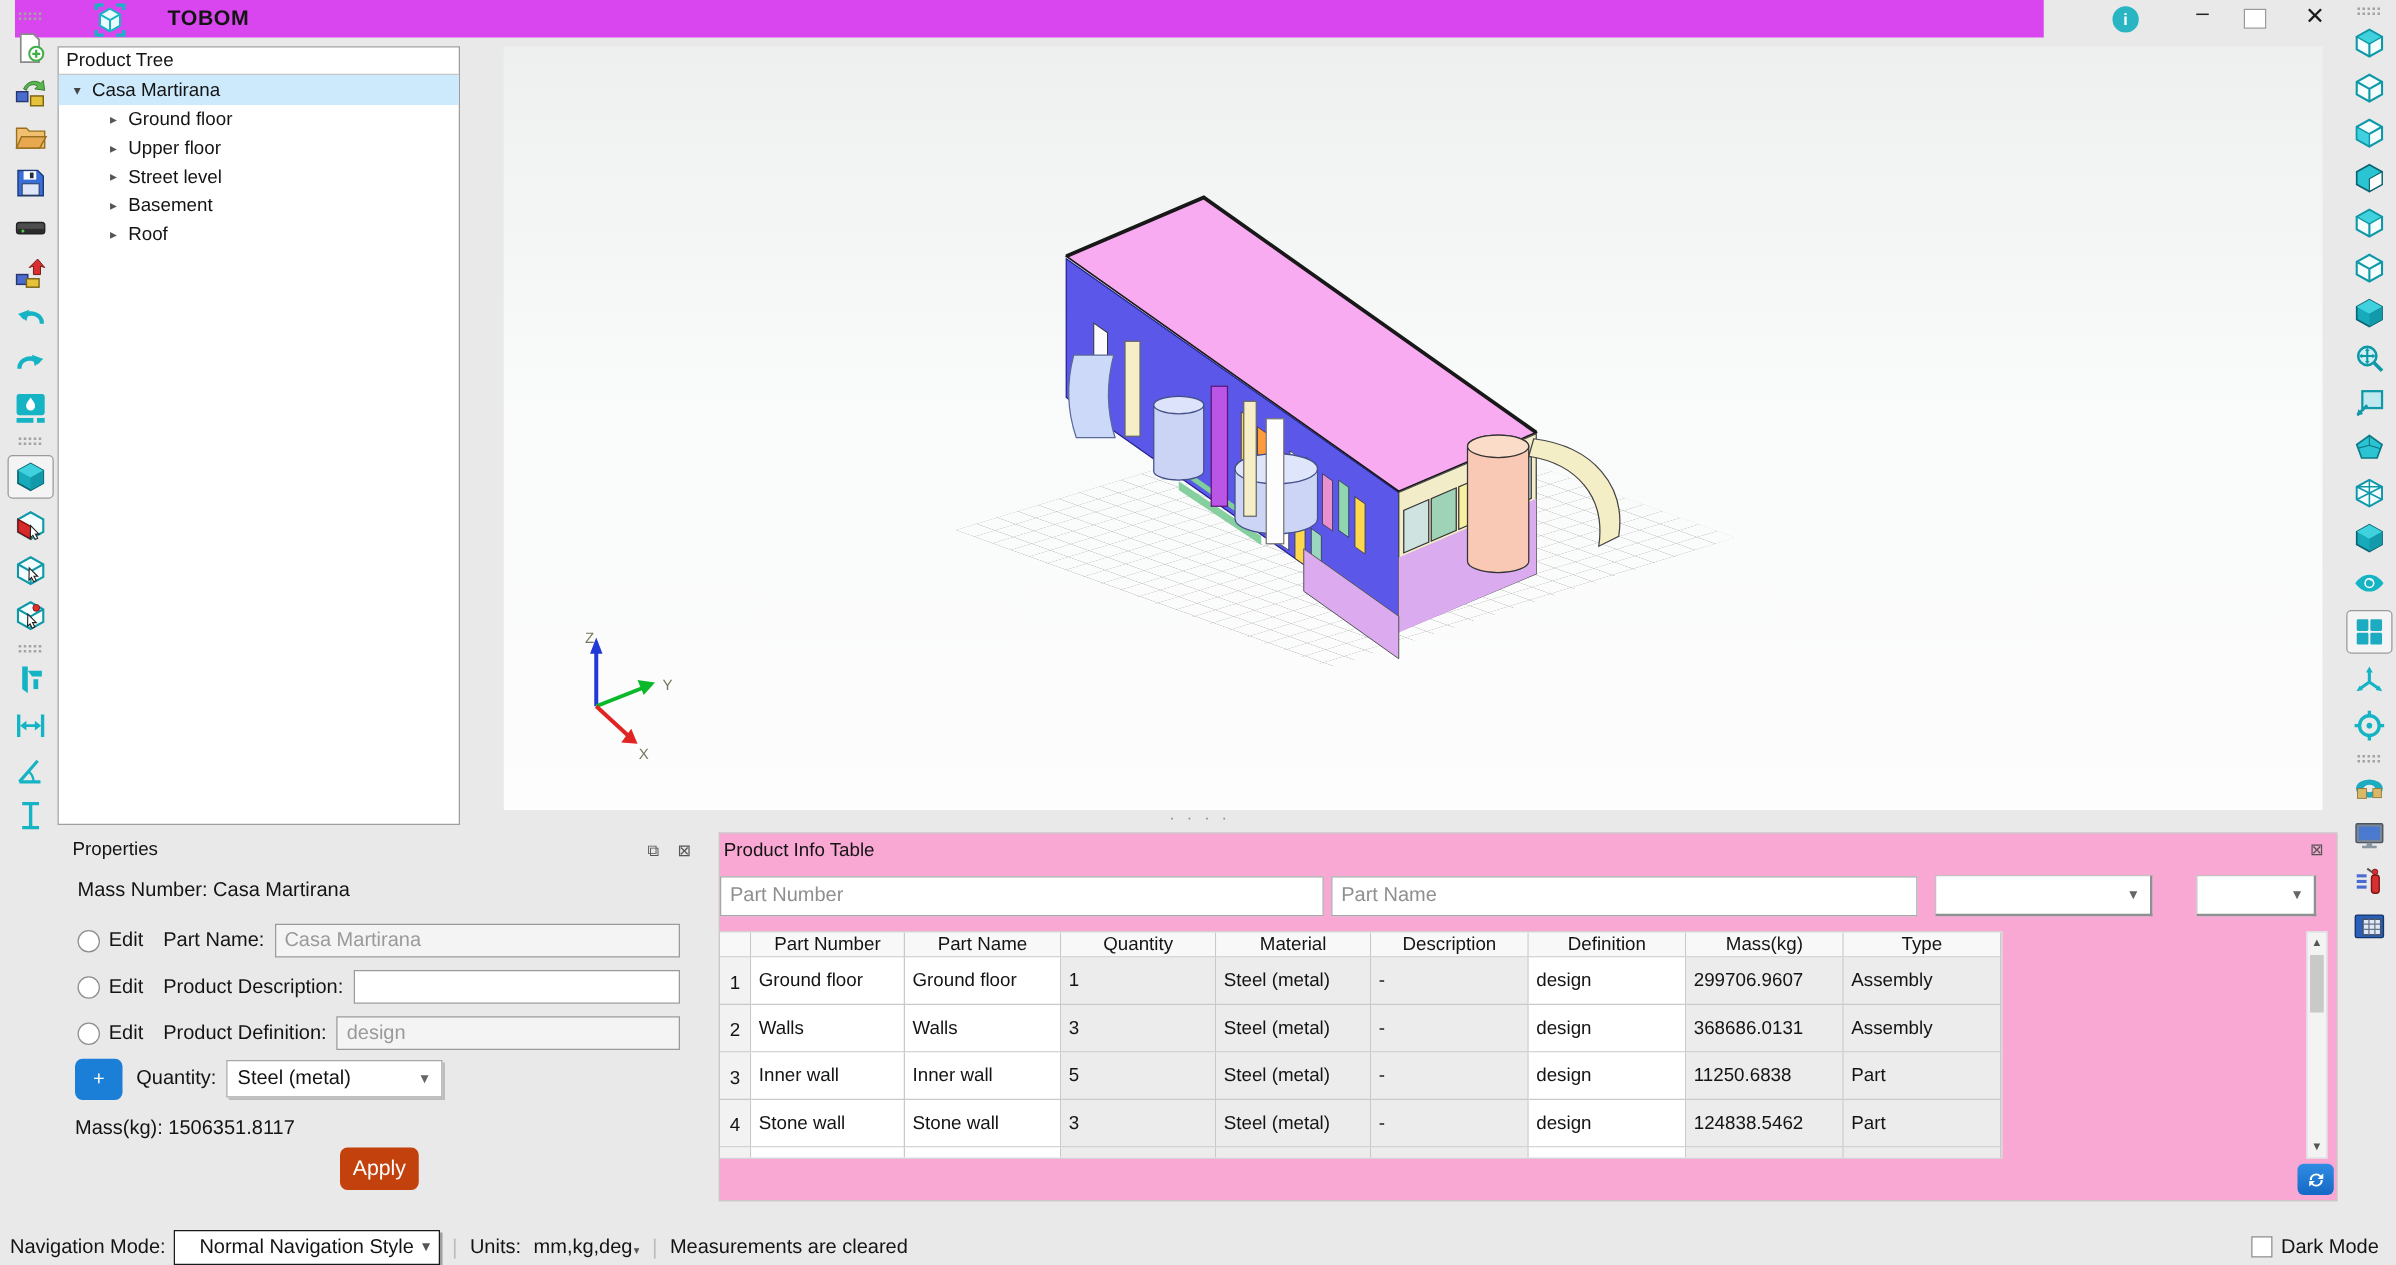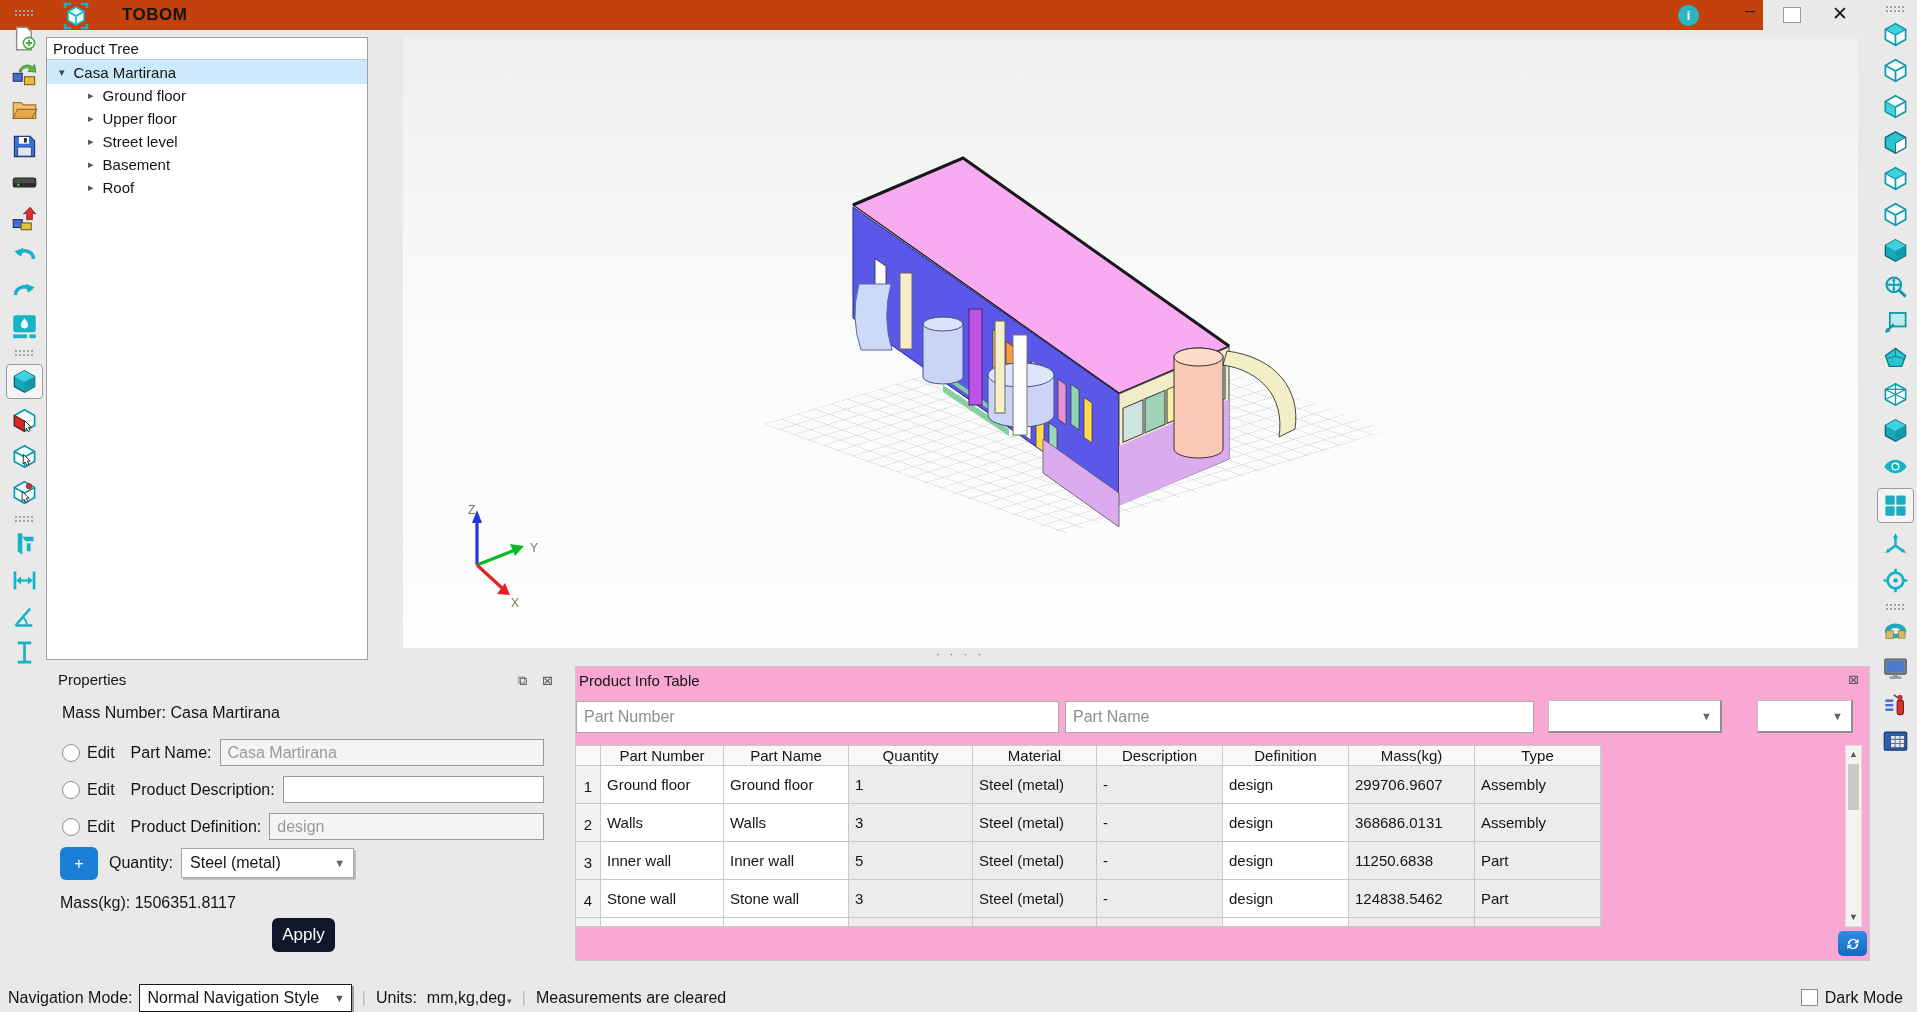--- a/index.html
+++ b/index.html
@@ -1,19 +1,19 @@
 <!DOCTYPE html>
 <html><head>
 <meta charset="utf-8">
 <style>
   *{box-sizing:border-box;margin:0;padding:0}
   html,body{width:1917px;height:1012px;overflow:hidden;background:#e9e9e9;
     font-family:"Liberation Sans","DejaVu Sans",sans-serif;color:#141414}
   
-  #titlebar{position:absolute;left:0;top:0;width:1763px;height:30px;background:#c2410c}
+  #titlebar{position:absolute;left:12px;top:0;width:1623px;height:30px;background:#d946ef}
   #logo{position:absolute;left:57px;top:2px;width:38px;height:28px}
   #app-title{position:absolute;left:122px;top:5px;font-size:17px;font-weight:bold;letter-spacing:.5px}
   #info-btn{position:absolute;left:1678px;top:5px;width:21px;height:21px;border-radius:50%;
     background:#29b6c2;color:#fff;font-size:13px;font-weight:bold;text-align:center;line-height:21px}
   #min-btn{position:absolute;left:1737px;top:0px;width:26px;height:28px;font-size:18px;text-align:center;color:#222}
   #max-btn{position:absolute;left:1783px;top:7px;width:18px;height:16px;background:#fff;border:1px solid #9a9a9a}
   #close-btn{position:absolute;left:1827px;top:2px;width:26px;height:28px;font-size:19px;text-align:center;color:#1a1a1a}
   
   .toolbar{position:absolute;display:flex;flex-direction:column;align-items:center;gap:7px}
   #left-toolbar{left:2px;top:8px;width:44px}
@@ -53,21 +53,21 @@
   .pinput.ghost{color:#9a9a9a;background:#f4f4f4}
   #material-row{position:absolute;left:0;top:179px;width:510px;height:36px;display:flex;align-items:center}
   #add-material-btn{margin-left:14px;width:38px;height:33px;background:#1b7ed7;border-radius:6px;
     color:#fff;text-align:center;line-height:33px;font-size:16px}
   #material-label{margin-left:11px}
   #material-select{margin-left:8px;width:173px;height:30px;background:#fff;border:1px solid #a8a8a8;
     box-shadow:2px 2px 0 0 #bdbdbd;display:flex;align-items:center;padding:0 8px}
   #material-select .val{flex:1}
   #material-select .dd{color:#666;font-size:11px}
   #mass-line{position:absolute;left:14px;top:228px}
-  #apply-btn{position:absolute;left:226px;top:252px;width:63px;height:34px;background:#0f172a;
+  #apply-btn{position:absolute;left:226px;top:252px;width:63px;height:34px;background:#c2410c;
     border-radius:6px;color:#fff;font-size:17px;text-align:center;line-height:34px}
   
   #table-panel{position:absolute;left:575px;top:666px;width:1295px;height:295px;background:#f9a8d4;
     border:1px solid #c9c9c9}
   #pit-title{position:absolute;left:3px;top:5px;font-size:15px}
   #pit-close{position:absolute;left:1272px;top:5px;font-size:13px;color:#555}
   .pit-filter{position:absolute;top:34px;height:32px;border:1px solid #a8a8a8;background:#fff;
     font-size:16px;padding:0 7px;font-family:inherit;color:#141414}
   .pit-filter::placeholder{color:#8f8f8f}
   #pit-filter-pn{left:0px;width:483px}
@@ -95,21 +95,21 @@
   #sb-down{position:absolute;bottom:0;width:100%}
   #pit-sync-btn{position:absolute;left:1262px;top:264px;width:29px;height:25px;border-radius:5px;
     background:linear-gradient(#2e8de2,#1668c4);display:flex;align-items:center;justify-content:center}
   #pit-sync-btn svg{width:18px;height:18px}
   
   #status-bar{position:absolute;left:0;top:983px;width:1917px;height:29px;display:flex;
     align-items:center;font-size:16px;background:#e9e9e9}
   #nav-label{margin-left:8px}
   #nav-select{margin-left:6px;width:213px;height:28px;background:#fff;border:1.5px solid #1a1a1a;
     box-shadow:2px 2px 0 0 #9f9f9f;display:flex;align-items:center}
-  #nav-select .val{flex:1;padding-left:8px;white-space:nowrap}
+  #nav-select .val{flex:1;padding-left:20px;white-space:nowrap}
   #nav-select .dd{width:22px;text-align:center;color:#555;font-size:11px}
   .sb-div{color:#bdbdbd;margin:0 10px;font-size:17px}
   #units-label{margin-left:0}
   #units-value{margin-left:10px}
   #units-dd{font-size:9px;color:#555;margin-left:1px;margin-top:6px}
   #dark-mode{position:absolute;right:14px;top:0;height:29px;display:flex;align-items:center}
   #dark-mode .box{width:17px;height:17px;background:#fff;border:1px solid #8a8a8a;margin-right:7px}
 </style>
 </head>
 <body>

